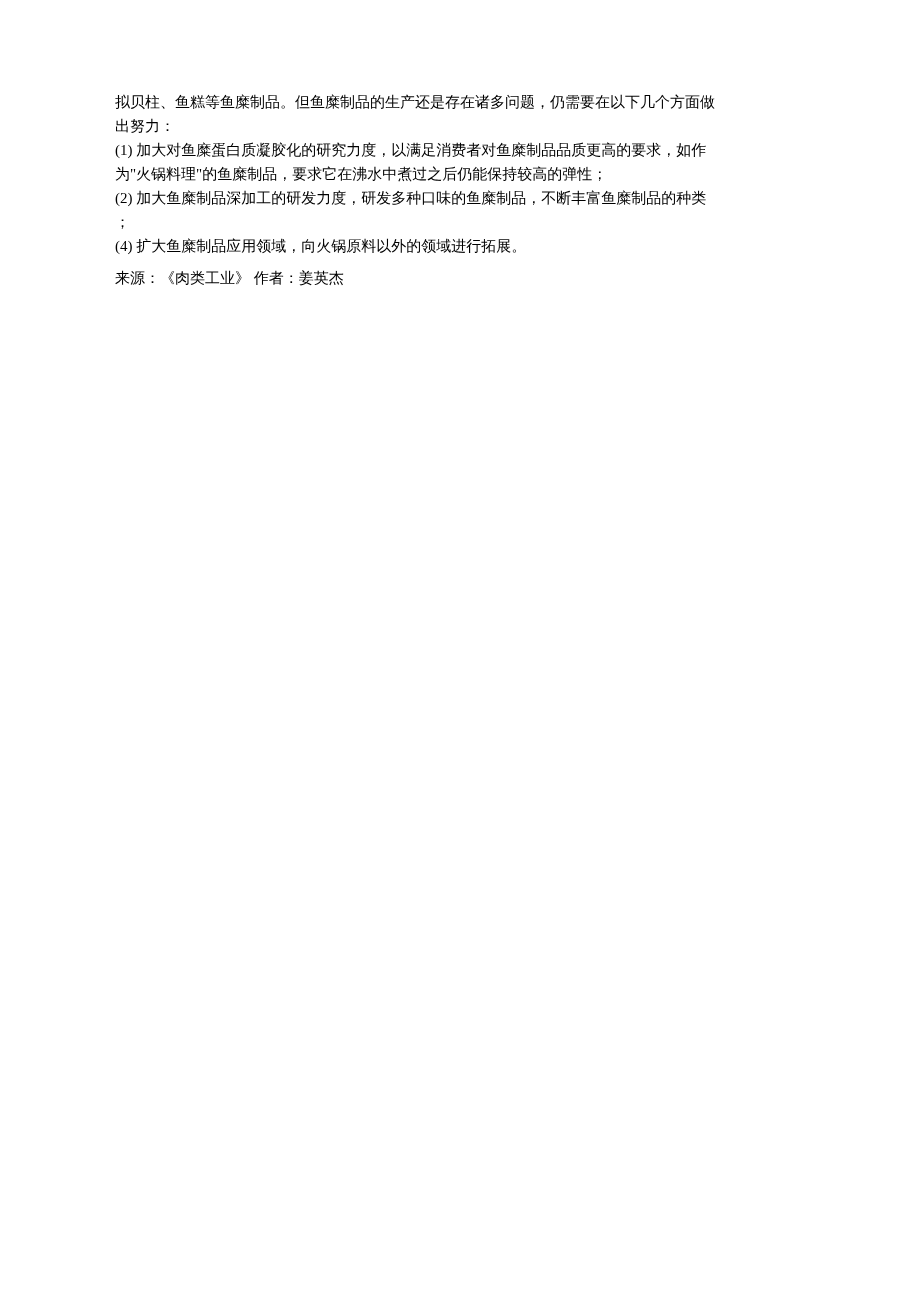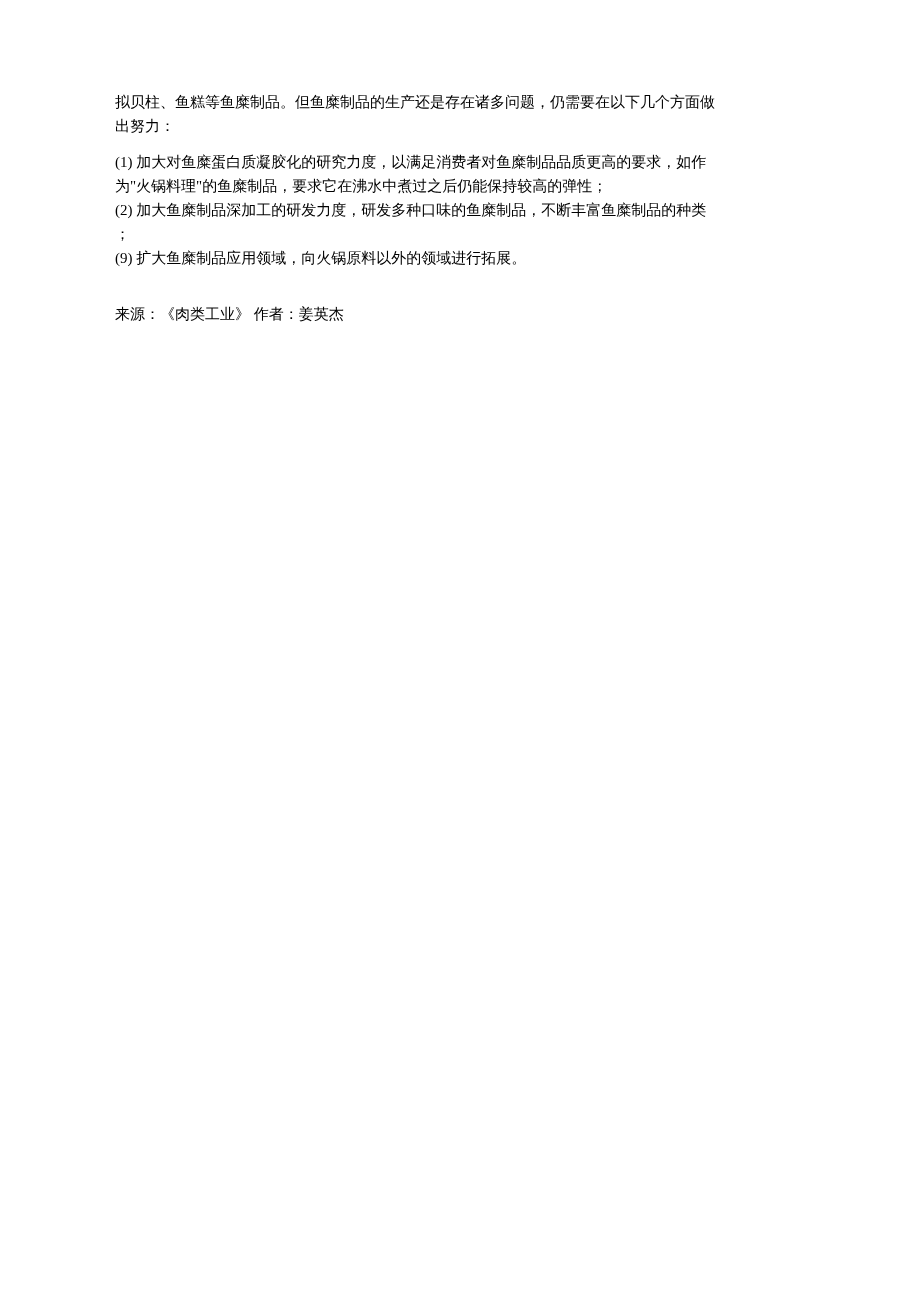--- a/index.html
+++ b/index.html
@@ -14,44 +14,44 @@
       font-family: "SimSun", "宋体", serif;
       font-size: 15px;
       line-height: 1.6;
       color: #000000;
       padding: 90px 115px 0 115px;
     }
     .content {
       text-align: justify;
     }
     .paragraph {
-      margin-bottom: 12px;
+      margin-bottom: 0;
     }
     .list-item {
       margin-bottom: 0;
     }
     .source {
-      margin-top: 32px;
+      margin-top: 8px;
     }
   </style>
 </head>
 <body>
 
 <div class="content">
   <div class="paragraph">
     <span>拟贝柱、鱼糕等鱼糜制品。但鱼糜制品的生产还是存在诸多问题，仍需要在以下几个方面做</span><br>
     <span>出努力：</span>
   </div>
   <div class="list-item">
     <span>(1)  加大对鱼糜蛋白质凝胶化的研究力度，以满足消费者对鱼糜制品品质更高的要求，如作</span><br>
     <span>为"火锅料理"的鱼糜制品，要求它在沸水中煮过之后仍能保持较高的弹性；</span>
   </div>
   <div class="list-item">
     <span>(2)  加大鱼糜制品深加工的研发力度，研发多种口味的鱼糜制品，不断丰富鱼糜制品的种类</span><br>
     <span>；</span>
   </div>
   <div class="list-item">
-    <span>(9)  扩大鱼糜制品应用领域，向火锅原料以外的领域进行拓展。</span>
+    <span>(4)  扩大鱼糜制品应用领域，向火锅原料以外的领域进行拓展。</span>
   </div>
   <div class="source">
     <span>来源：《肉类工业》  作者：姜英杰</span>
   </div>
 </div>
 
 </body></html>

